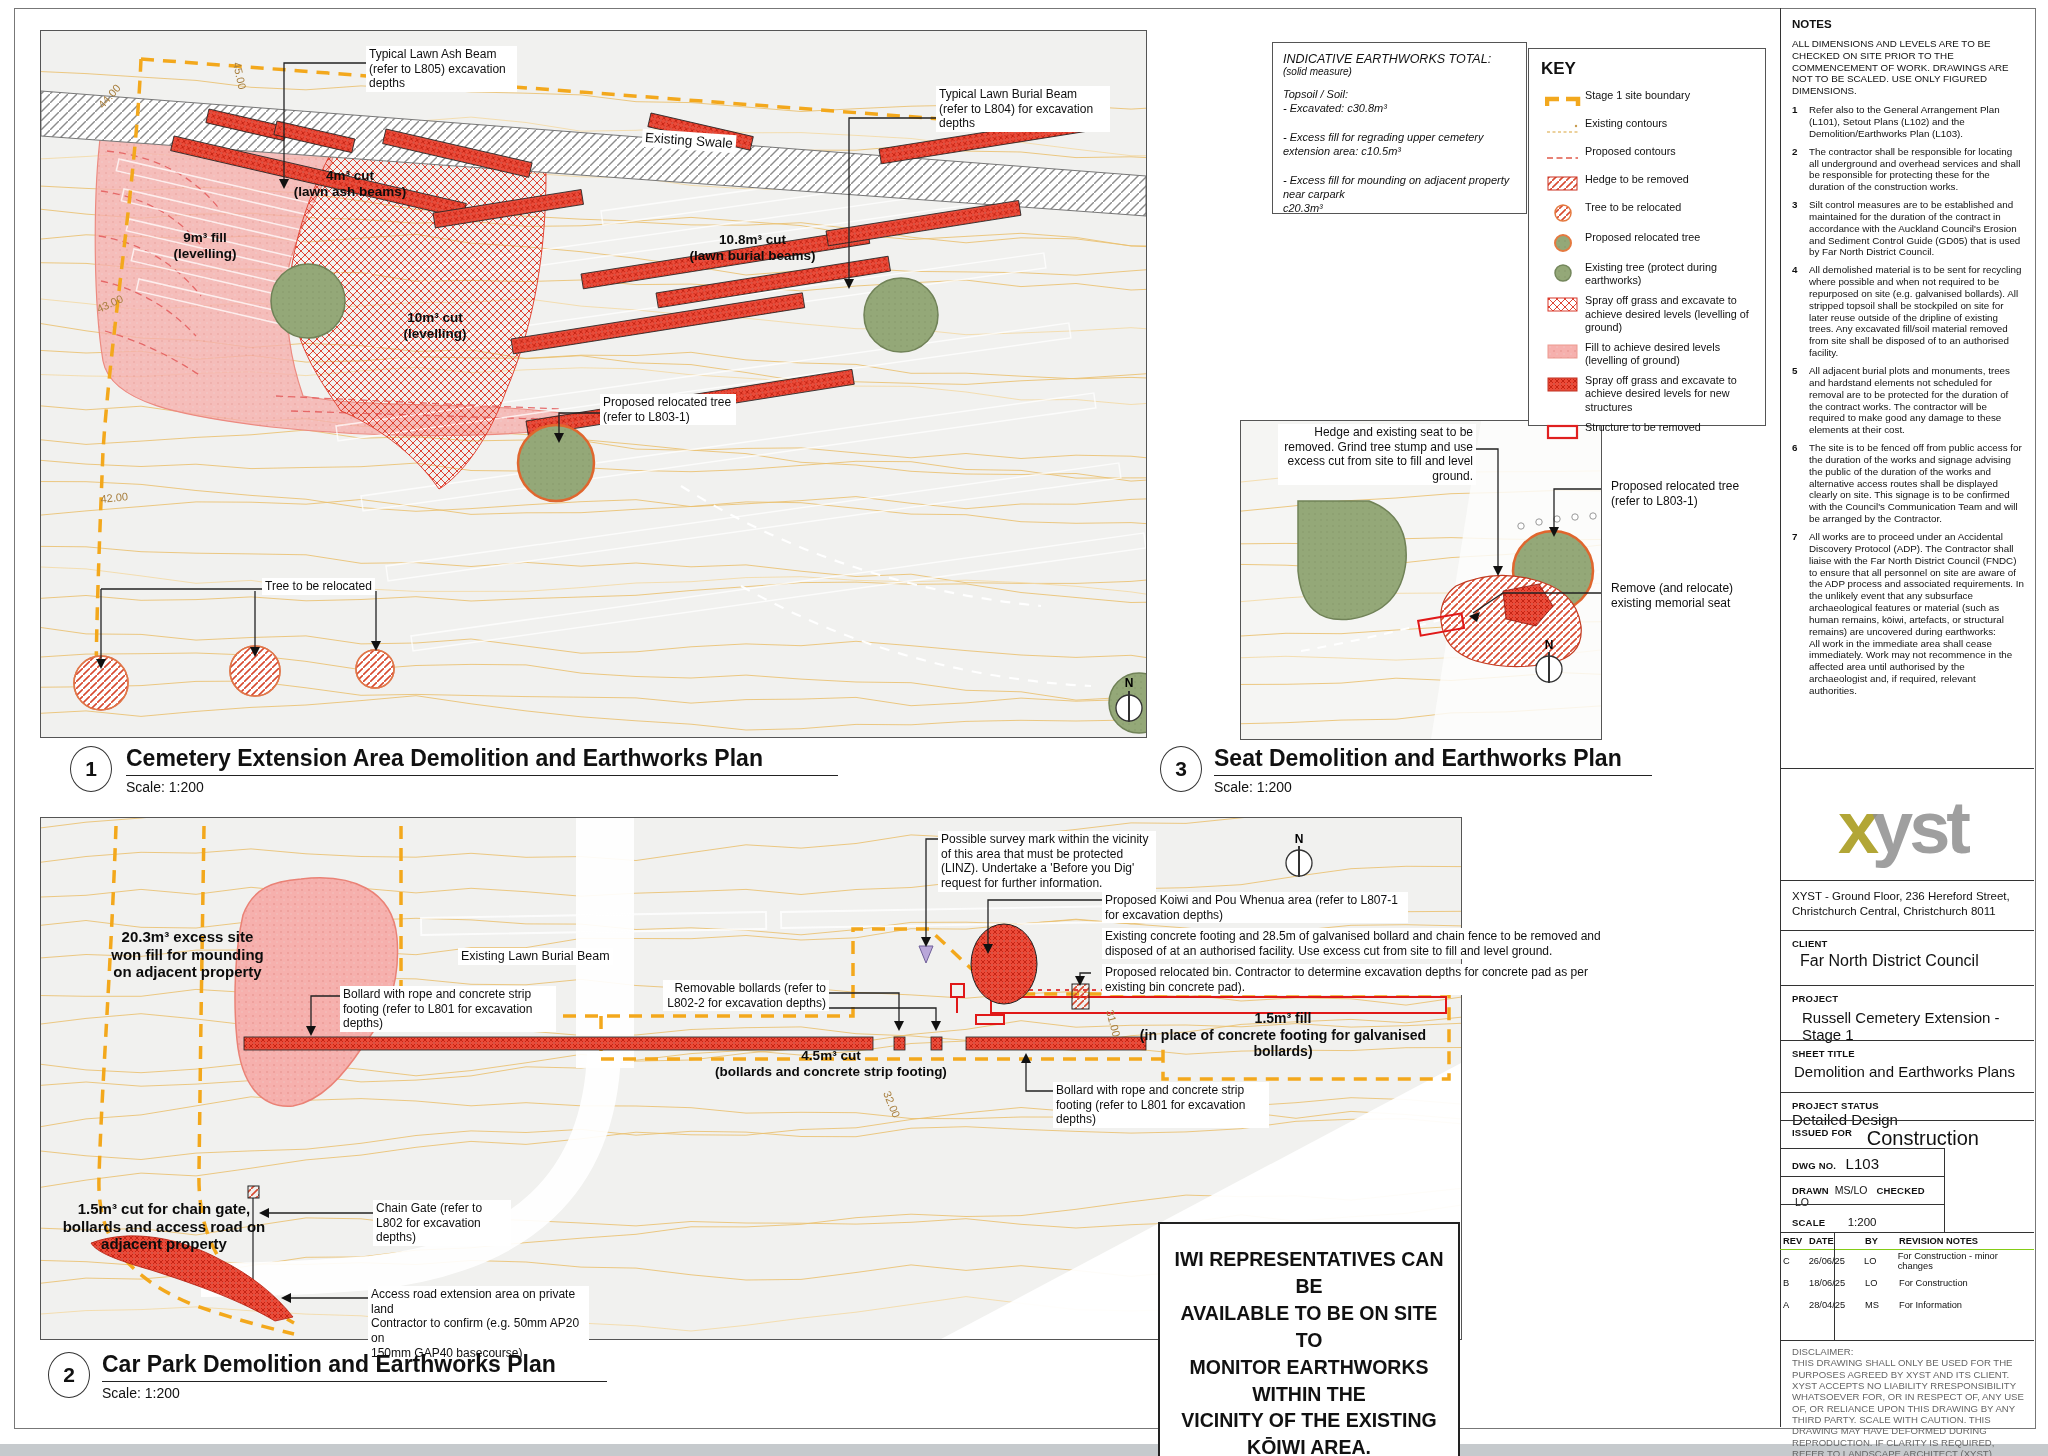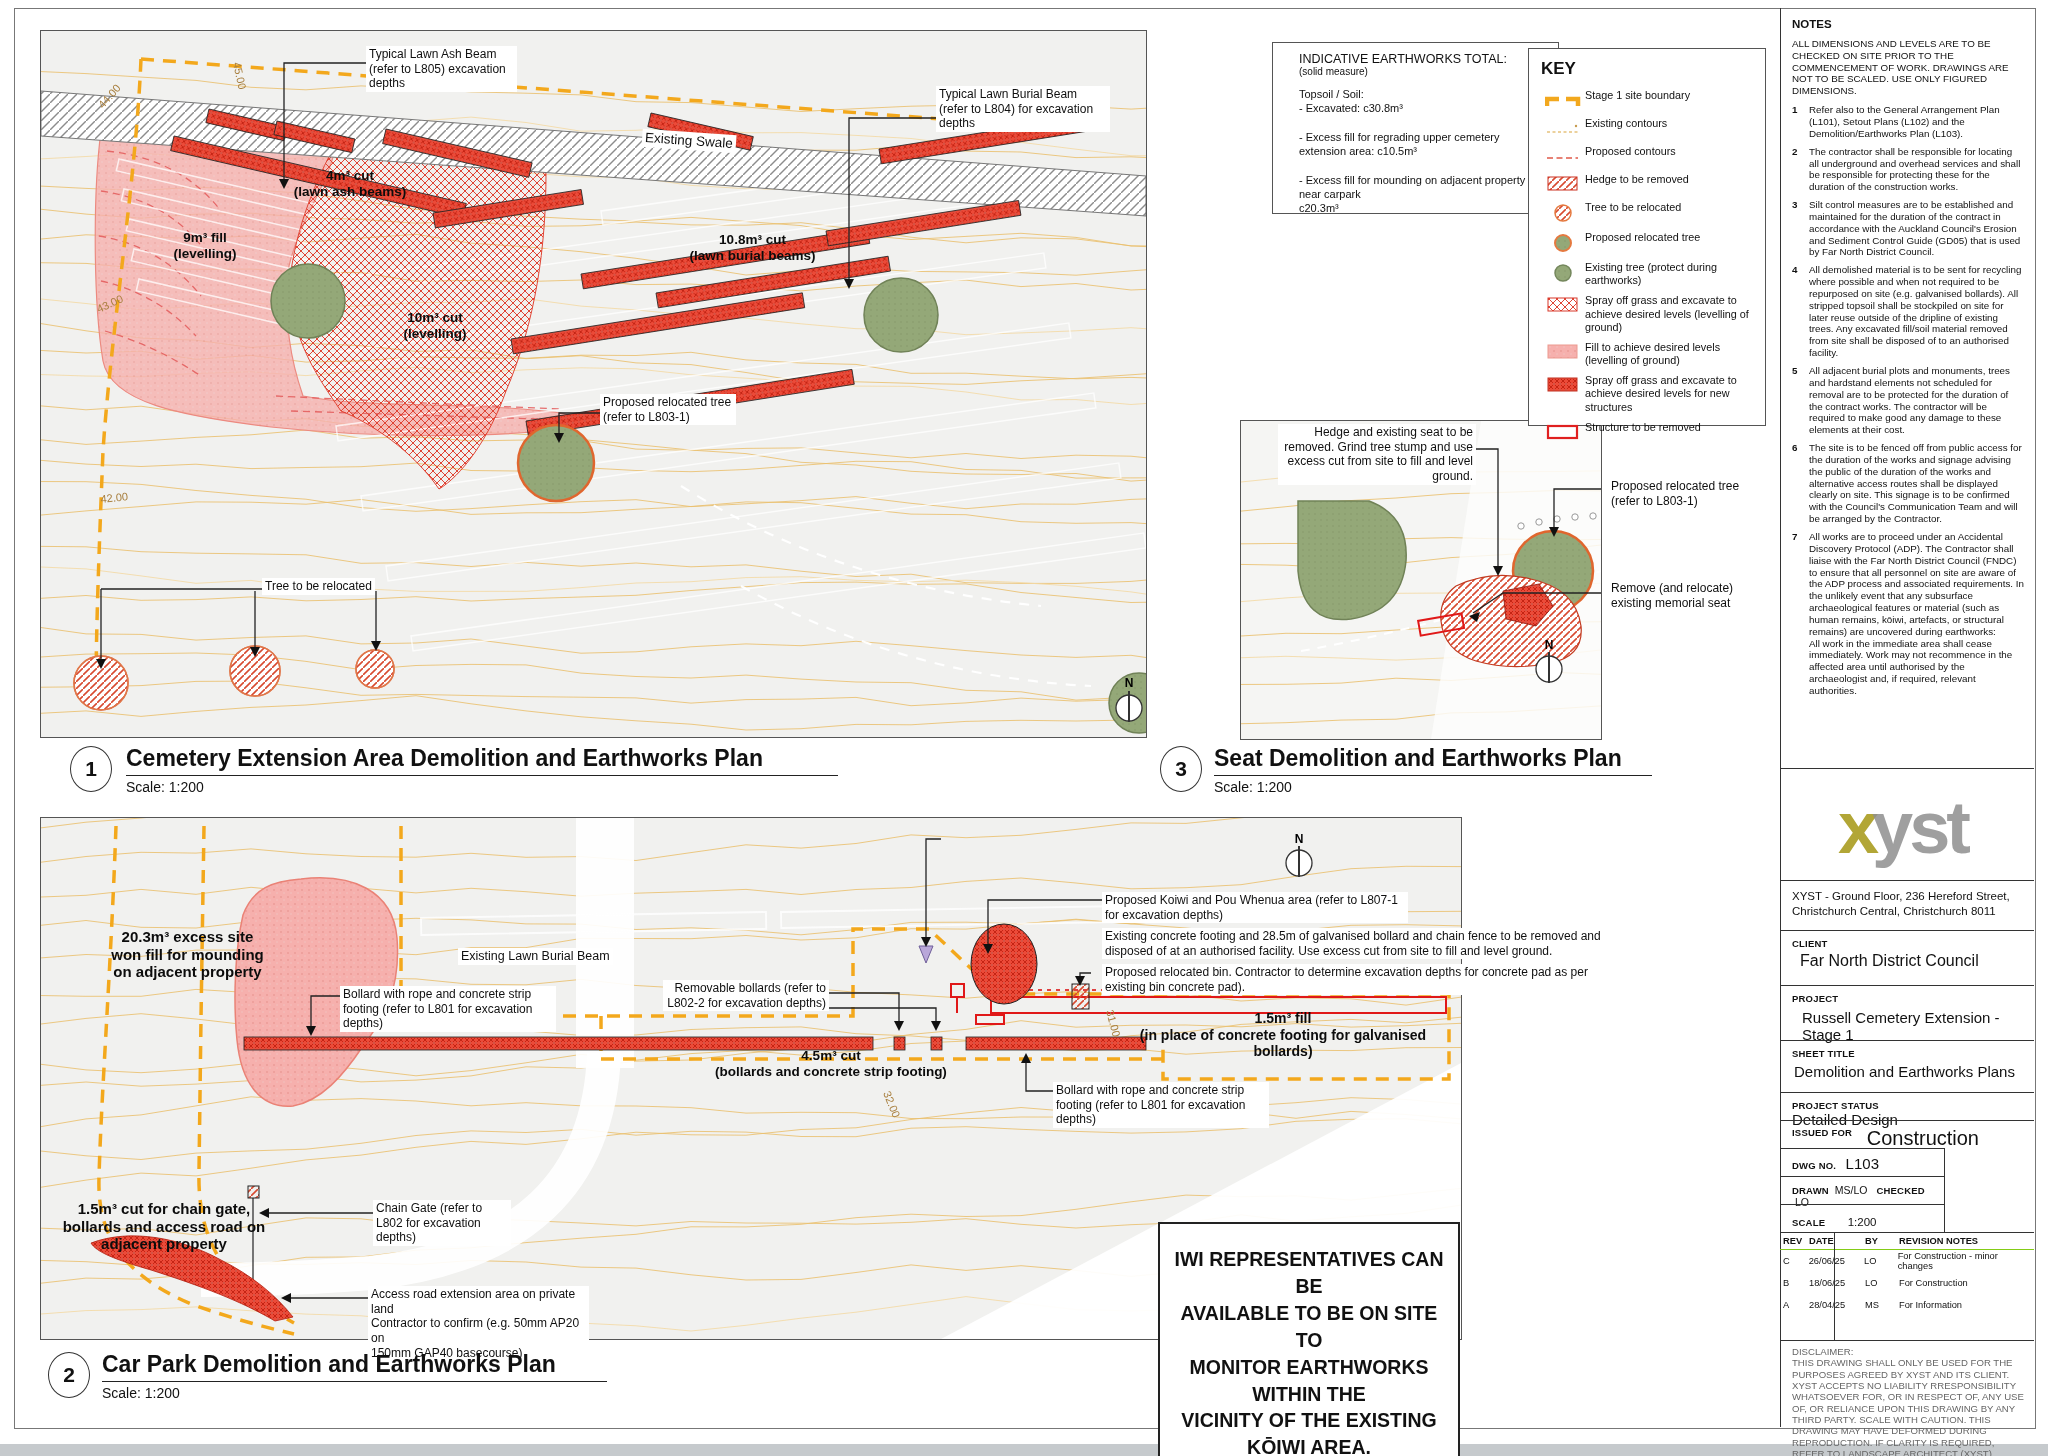--- a/index.html
+++ b/index.html
@@ -15,21 +15,21 @@
   .pscale{font-size:14px;padding-top:3px;}
   .box{position:absolute;background:#fff;border:1.2px solid #555;}
   .pre{white-space:pre-line;}
   
   #key-box{padding:10px 8px 6px 12px;}
   #key-title{font-size:17px;font-weight:bold;margin-bottom:10px;}
   .krow{display:flex;align-items:flex-start;margin-bottom:7px;}
   .ksw{width:44px;flex:0 0 44px;display:flex;justify-content:center;padding-top:1px;}
   .klbl{font-size:10.8px;line-height:1.22;}
   
-  #ew-box{padding:9px 26px;}
+  #ew-box{padding:9px 10px;font-style:italic;}
   #ew-title{font-size:12.5px;}
   #ew-sub{font-size:10px;margin-bottom:10px;}
   #ew-body{font-size:11px;line-height:1.3;}
   
   #notes{position:absolute;left:1792px;top:18px;width:232px;font-size:9.8px;line-height:1.21;}
   #notes-h{font-weight:bold;font-size:11.5px;margin-bottom:6px;}
   #notes-intro{margin-bottom:7px;}
   .nitem{display:flex;margin-bottom:6px;}
   .nnum{flex:0 0 17px;font-weight:bold;}
   .ntxt{flex:1;white-space:pre-line;}
@@ -393,20 +393,21 @@
   </div>
 
   <div class="maplbl" style="left:95px;top:928px;width:185px;font-size:15px;">20.3m³ excess site
 won fill for mounding
 on adjacent property</div>
   <div class="callout" style="left:458px;top:948px;font-size:12.5px;white-space:nowrap;">Existing Lawn Burial Beam</div>
   <div class="callout" style="left:340px;top:986px;width:210px;">Bollard with rope and concrete strip footing (refer to L801 for excavation depths)</div>
   <div class="callout" style="left:663px;top:980px;width:160px;text-align:right;">Removable bollards (refer to L802-2 for excavation depths)</div>
   <div class="maplbl" style="left:700px;top:1048px;width:262px;">4.5m³ cut
 (bollards and concrete strip footing)</div>
+  <div class="callout" style="left:938px;top:831px;width:212px;">Possible survey mark within the vicinity of this area that must be protected (LINZ). Undertake a 'Before you Dig' request for further information.</div>
   <div class="callout" style="left:1102px;top:892px;width:300px;">Proposed Koiwi and Pou Whenua area (refer to L807-1 for excavation depths)</div>
   <div class="callout" style="left:1102px;top:928px;width:505px;">Existing concrete footing and 28.5m of galvanised bollard and chain fence to be removed and disposed of at an authorised facility. Use excess cut from site to fill and level ground.</div>
   <div class="callout" style="left:1102px;top:964px;width:495px;">Proposed relocated bin. Contractor to determine excavation depths for concrete pad as per existing bin concrete pad).</div>
   <div class="maplbl" style="left:1118px;top:1010px;width:330px;font-size:14px;">1.5m³ fill
 (in place of concrete footing for galvanised bollards)</div>
   <div class="callout" style="left:1053px;top:1082px;width:210px;">Bollard with rope and concrete strip footing (refer to L801 for excavation depths)</div>
   <div class="maplbl" style="left:58px;top:1200px;width:212px;font-size:15px;">1.5m³ cut for chain gate,
 bollards and access road on
 adjacent property</div>
   <div class="callout" style="left:373px;top:1200px;width:132px;">Chain Gate (refer to L802 for excavation depths)</div>

